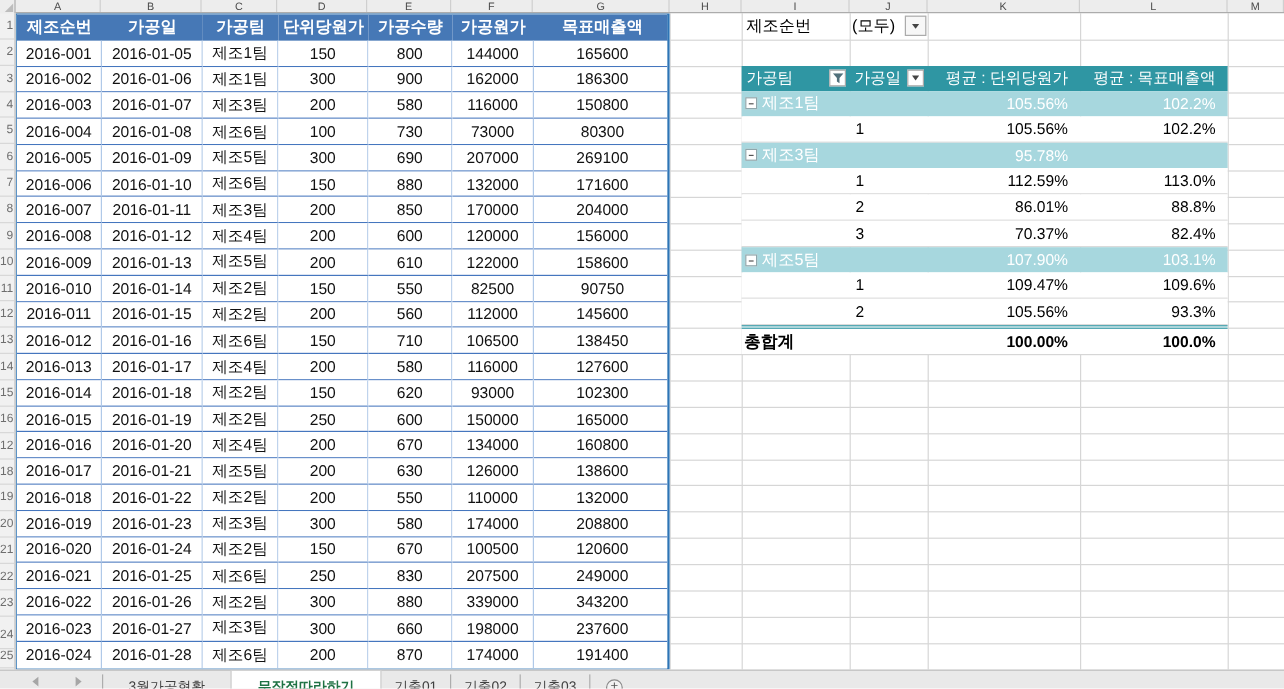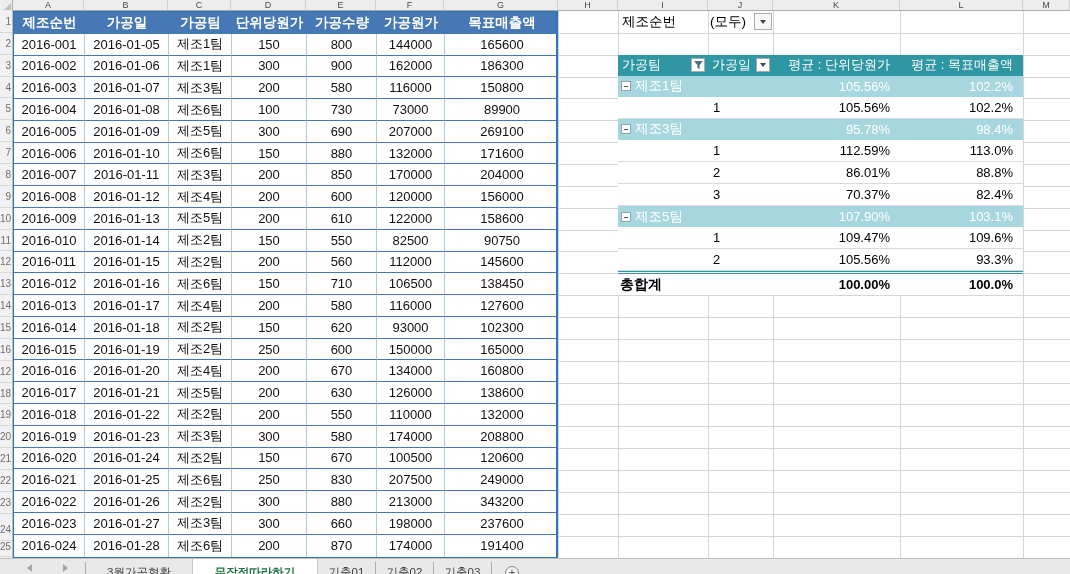--- a/index.html
+++ b/index.html
@@ -205,21 +205,21 @@
       <div class="td">200</div>
       <div class="td">580</div>
       <div class="td">116000</div>
       <div class="td lastcol">150800</div>
       <div class="td">2016-004</div>
       <div class="td">2016-01-08</div>
       <div class="td">제조6팀</div>
       <div class="td">100</div>
       <div class="td">730</div>
       <div class="td">73000</div>
-      <div class="td lastcol">89900</div>
+      <div class="td lastcol">80300</div>
       <div class="td">2016-005</div>
       <div class="td">2016-01-09</div>
       <div class="td">제조5팀</div>
       <div class="td">300</div>
       <div class="td">690</div>
       <div class="td">207000</div>
       <div class="td lastcol">269100</div>
       <div class="td">2016-006</div>
       <div class="td">2016-01-10</div>
       <div class="td">제조6팀</div>
@@ -330,21 +330,21 @@
       <div class="td">제조6팀</div>
       <div class="td">250</div>
       <div class="td">830</div>
       <div class="td">207500</div>
       <div class="td lastcol">249000</div>
       <div class="td">2016-022</div>
       <div class="td">2016-01-26</div>
       <div class="td">제조2팀</div>
       <div class="td">300</div>
       <div class="td">880</div>
-      <div class="td">213000</div>
+      <div class="td">339000</div>
       <div class="td lastcol">343200</div>
       <div class="td">2016-023</div>
       <div class="td">2016-01-27</div>
       <div class="td">제조3팀</div>
       <div class="td">300</div>
       <div class="td">660</div>
       <div class="td">198000</div>
       <div class="td lastcol">237600</div>
       <div class="td lastrow">2016-024</div>
       <div class="td lastrow">2016-01-28</div>
@@ -397,21 +397,20 @@
           <div class="pc c1">1</div>
           <div class="pc c2">105.56%</div>
           <div class="pc c3">102.2%</div>
         </div><div class="prow group">
           <div class="pc c0">
             <span class="minusbox"></span>
             <span class="glabel">제조3팀</span>
           </div>
           <div class="pc c1"></div>
           <div class="pc c2">95.78%</div>
-          <div class="pc c3">98.4%</div>
         </div><div class="prow detail">
           <div class="pc c0"></div>
           <div class="pc c1">1</div>
           <div class="pc c2">112.59%</div>
           <div class="pc c3">113.0%</div>
         </div><div class="prow detail">
           <div class="pc c0"></div>
           <div class="pc c1">2</div>
           <div class="pc c2">86.01%</div>
           <div class="pc c3">88.8%</div>

